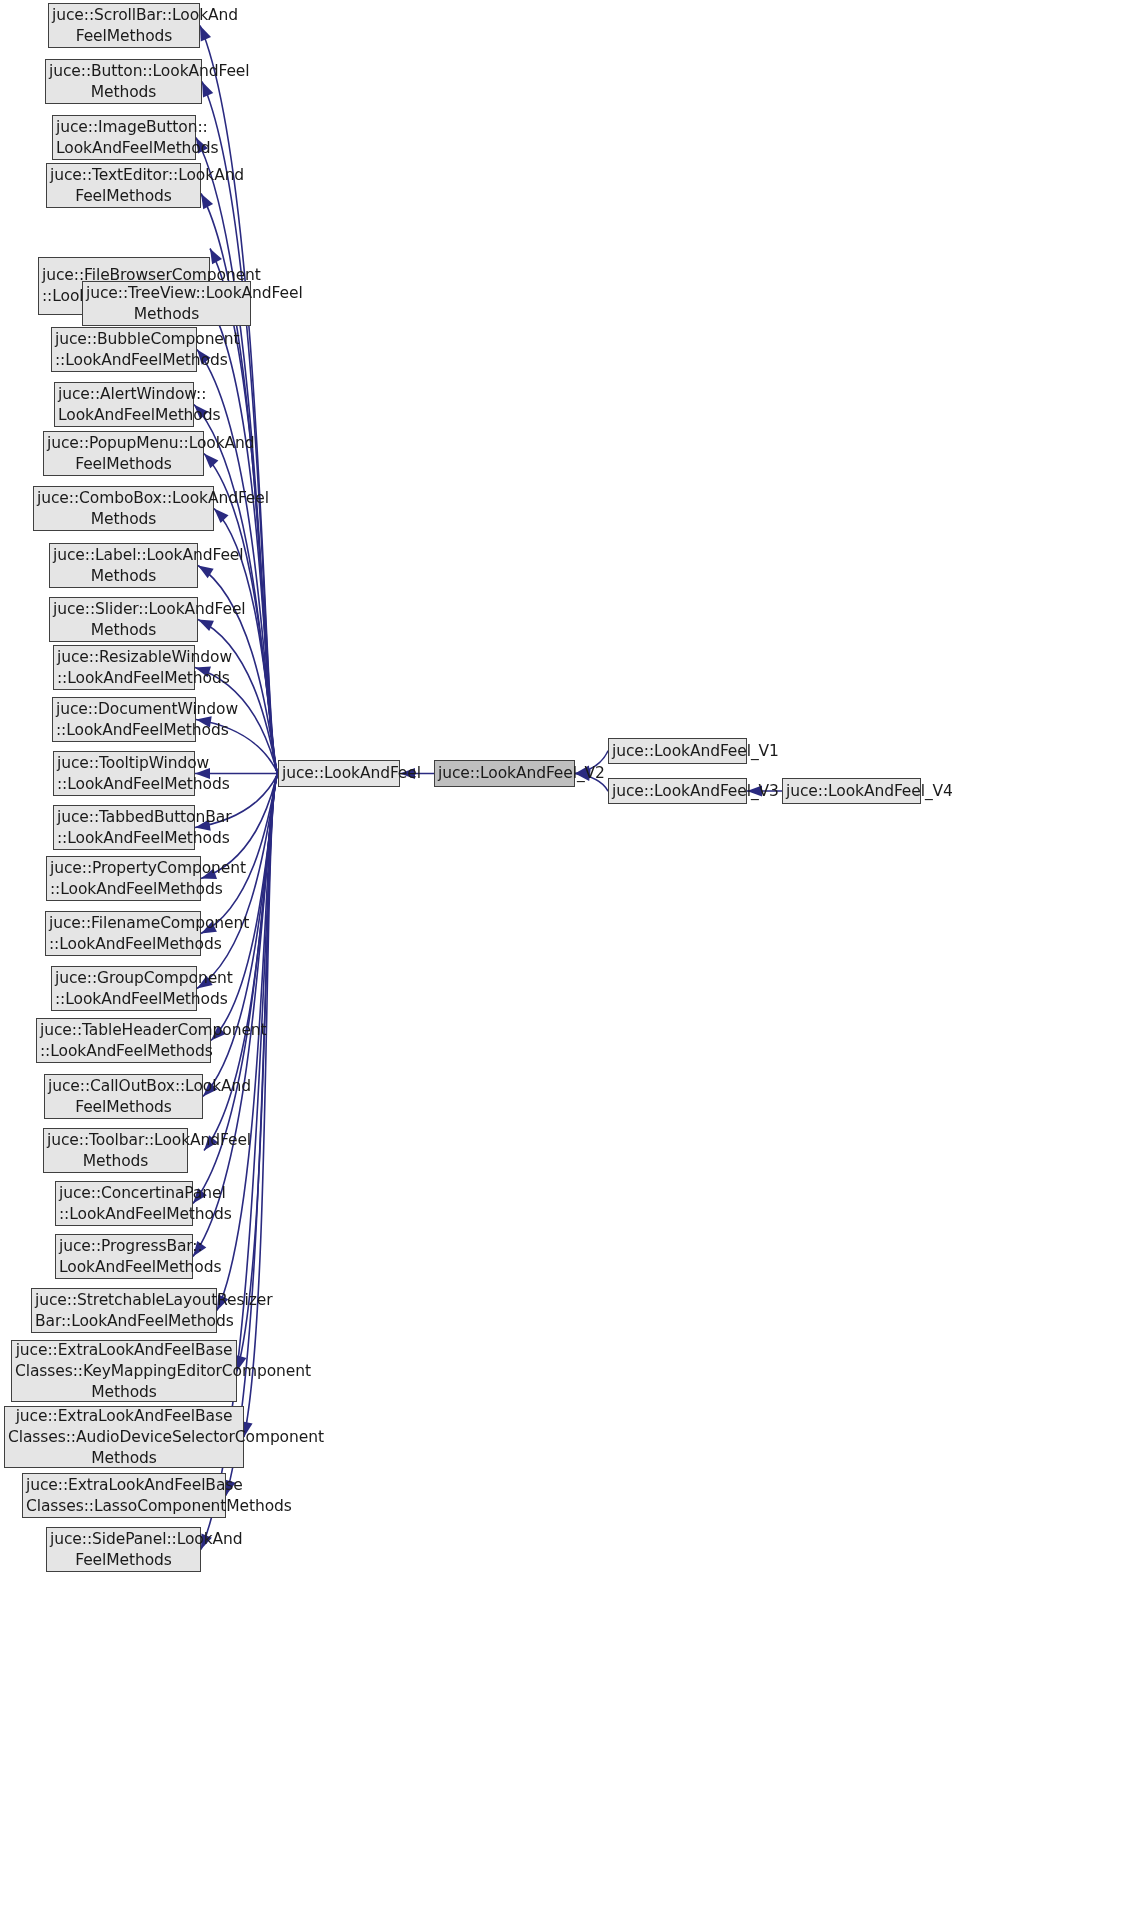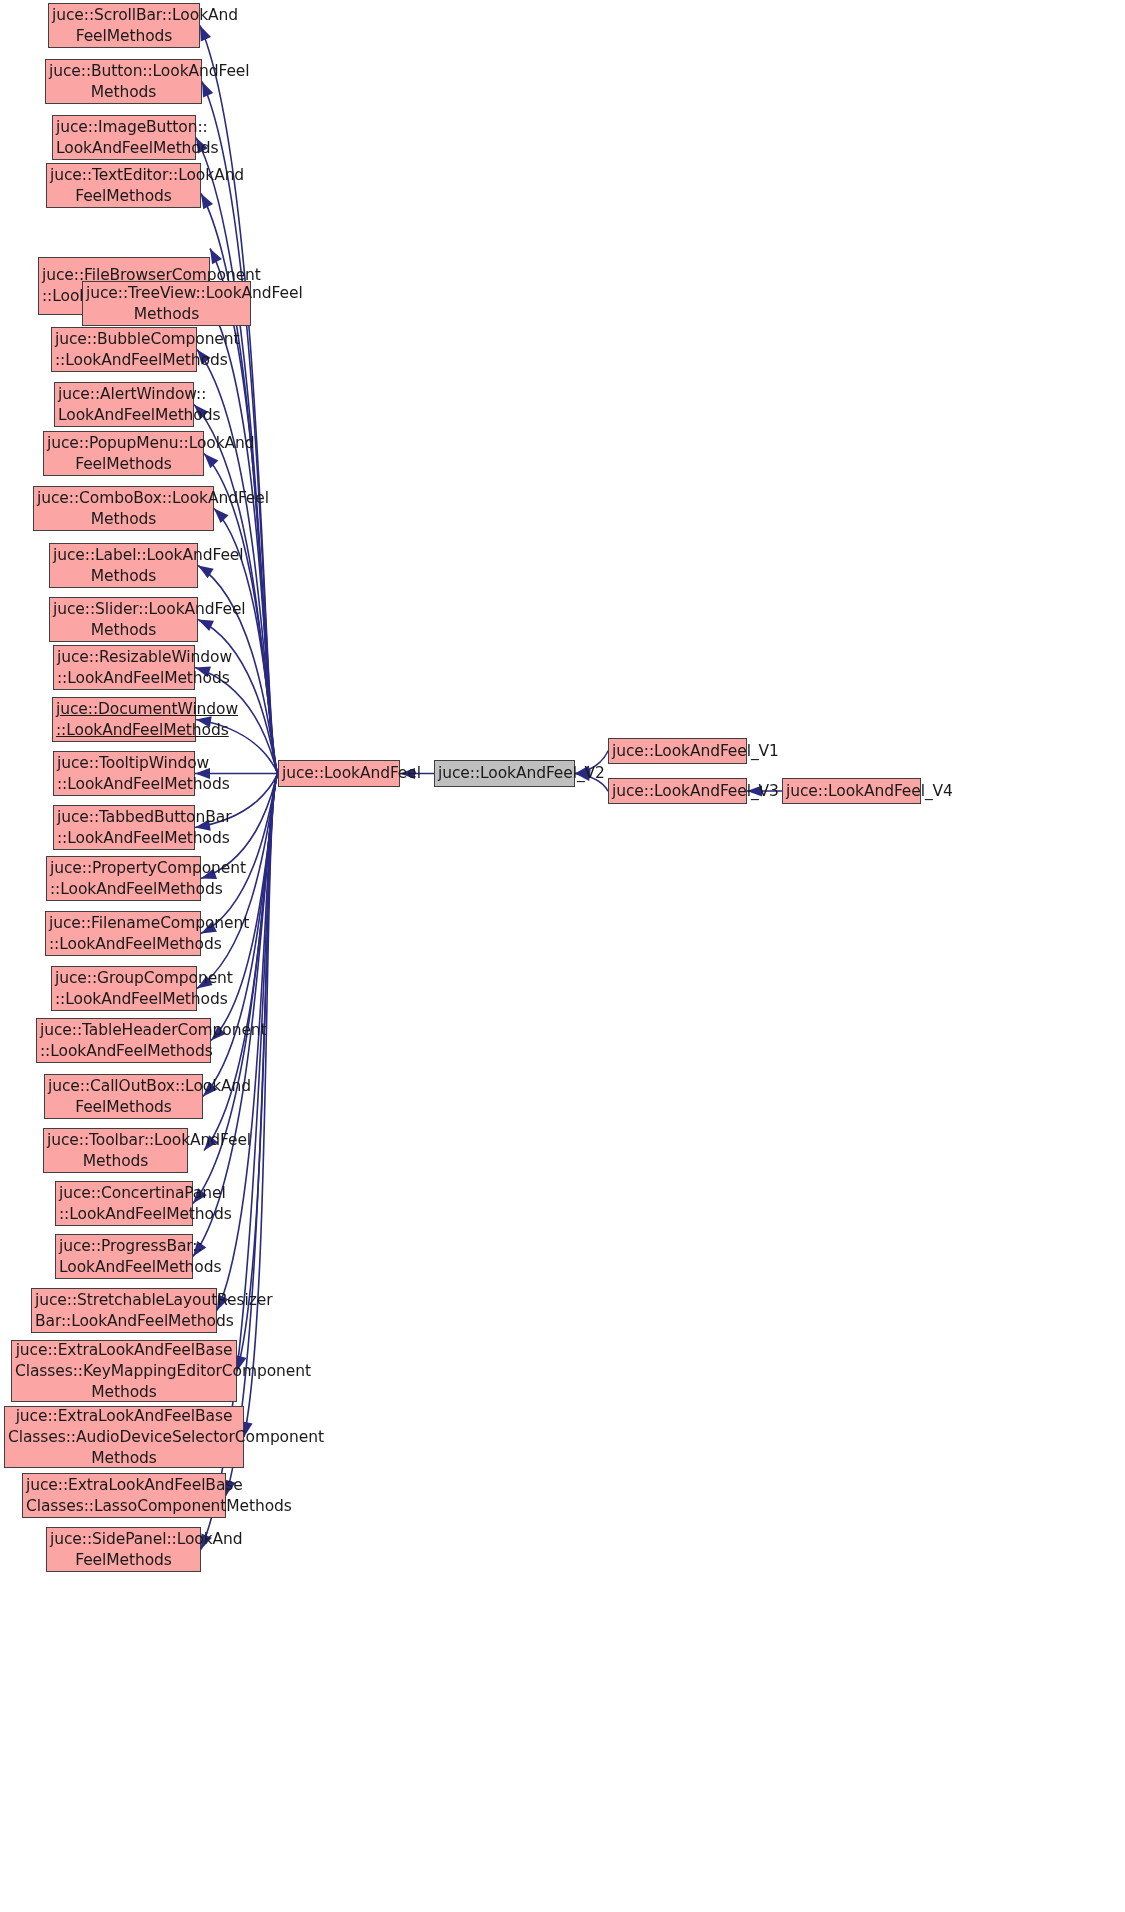--- a/index.html
+++ b/index.html
@@ -22,21 +22,21 @@
     left: 0;
     top: 0;
     width: 1125px;
     height: 1912px;
     pointer-events: none;
   }
   .node {
     position: absolute;
     box-sizing: border-box;
     border: 1px solid #404040;
-    background: #fca5a5;
+    background: #e5e5e5;
     color: #1a1a1a;
     display: flex;
     align-items: center;
     justify-content: center;
     text-align: center;
     font-size: 15.5px;
     line-height: 21px;
     letter-spacing: -0.1px;
     white-space: pre-line;
     z-index: 5;
@@ -209,21 +209,21 @@
     <div class="node" style="left: 43px; top: 431px; width: 161px; height: 45px;"><span class="lbl">juce::PopupMenu::LookAnd
 FeelMethods</span></div>
     <div class="node" style="left: 33px; top: 486px; width: 181px; height: 45px;"><span class="lbl">juce::ComboBox::LookAndFeel
 Methods</span></div>
     <div class="node" style="left: 49px; top: 543px; width: 149px; height: 45px;"><span class="lbl">juce::Label::LookAndFeel
 Methods</span></div>
     <div class="node" style="left: 49px; top: 597px; width: 149px; height: 45px;"><span class="lbl">juce::Slider::LookAndFeel
 Methods</span></div>
     <div class="node" style="left: 53px; top: 645px; width: 142px; height: 45px;"><span class="lbl">juce::ResizableWindow
 ::LookAndFeelMethods</span></div>
-    <div class="node" style="left: 52px; top: 697px; width: 144px; height: 45px; text-decoration: underline;"><span class="lbl">juce::DocumentWindow
+    <div class="node" style="left: 52px; top: 697px; width: 144px; height: 45px;"><span class="lbl">juce::DocumentWindow
 ::LookAndFeelMethods</span></div>
     <div class="node" style="left: 53px; top: 751px; width: 142px; height: 45px;"><span class="lbl">juce::TooltipWindow
 ::LookAndFeelMethods</span></div>
     <div class="node" style="left: 53px; top: 805px; width: 142px; height: 45px;"><span class="lbl">juce::TabbedButtonBar
 ::LookAndFeelMethods</span></div>
     <div class="node" style="left: 46px; top: 856px; width: 155px; height: 45px;"><span class="lbl">juce::PropertyComponent
 ::LookAndFeelMethods</span></div>
     <div class="node" style="left: 45px; top: 911px; width: 156px; height: 45px;"><span class="lbl">juce::FilenameComponent
 ::LookAndFeelMethods</span></div>
     <div class="node" style="left: 51px; top: 966px; width: 146px; height: 45px;"><span class="lbl">juce::GroupComponent

